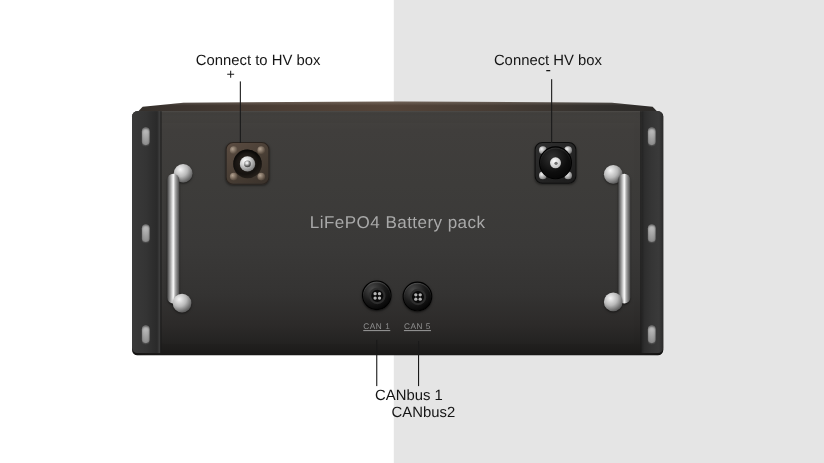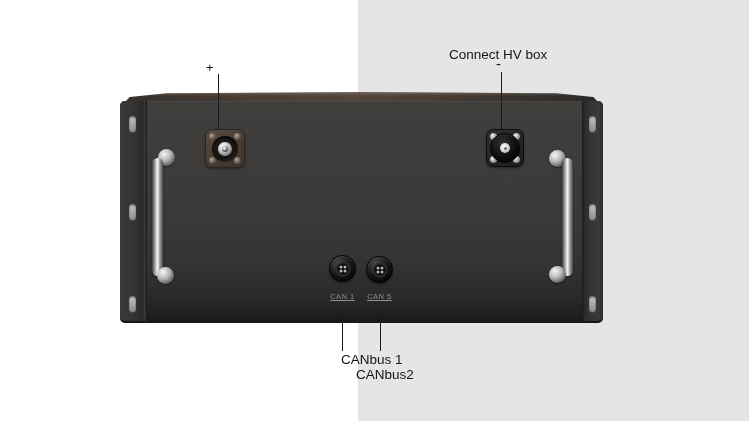--- a/index.html
+++ b/index.html
@@ -161,20 +161,21 @@
     </div>
     <div class="hv negative">
       <span class="screw tl"></span>
       <span class="screw tr"></span>
       <span class="screw bl"></span>
       <span class="screw br"></span>
       <span class="hv-recess"></span>
       <span class="hv-pin"></span>
     </div>
 
+    <div class="battery-title">LiFePO4 Battery pack</div>
 
     <div class="can-conn c1">
       <span class="can-socket">
         <span class="can-pin p1"></span>
         <span class="can-pin p2"></span>
         <span class="can-pin p3"></span>
         <span class="can-pin p4"></span>
       </span>
     </div>
     <div class="can-conn c2">
@@ -183,20 +184,21 @@
         <span class="can-pin p2"></span>
         <span class="can-pin p3"></span>
         <span class="can-pin p4"></span>
       </span>
     </div>
 
     <div class="can-label l1">CAN 1</div>
     <div class="can-label l2">CAN 5</div>
   </div>
 
+  <div class="callout-label lbl-hv-pos">Connect to HV box</div>
   <div class="callout-label sign-pos">+</div>
   <div class="callout-line line-hv-pos"></div>
 
   <div class="callout-label lbl-hv-neg">Connect HV box</div>
   <div class="callout-label sign-neg">-</div>
   <div class="callout-line line-hv-neg"></div>
 
   <div class="callout-line line-can1"></div>
   <div class="callout-line line-can2"></div>
   <div class="callout-label lbl-can1">CANbus 1</div>

